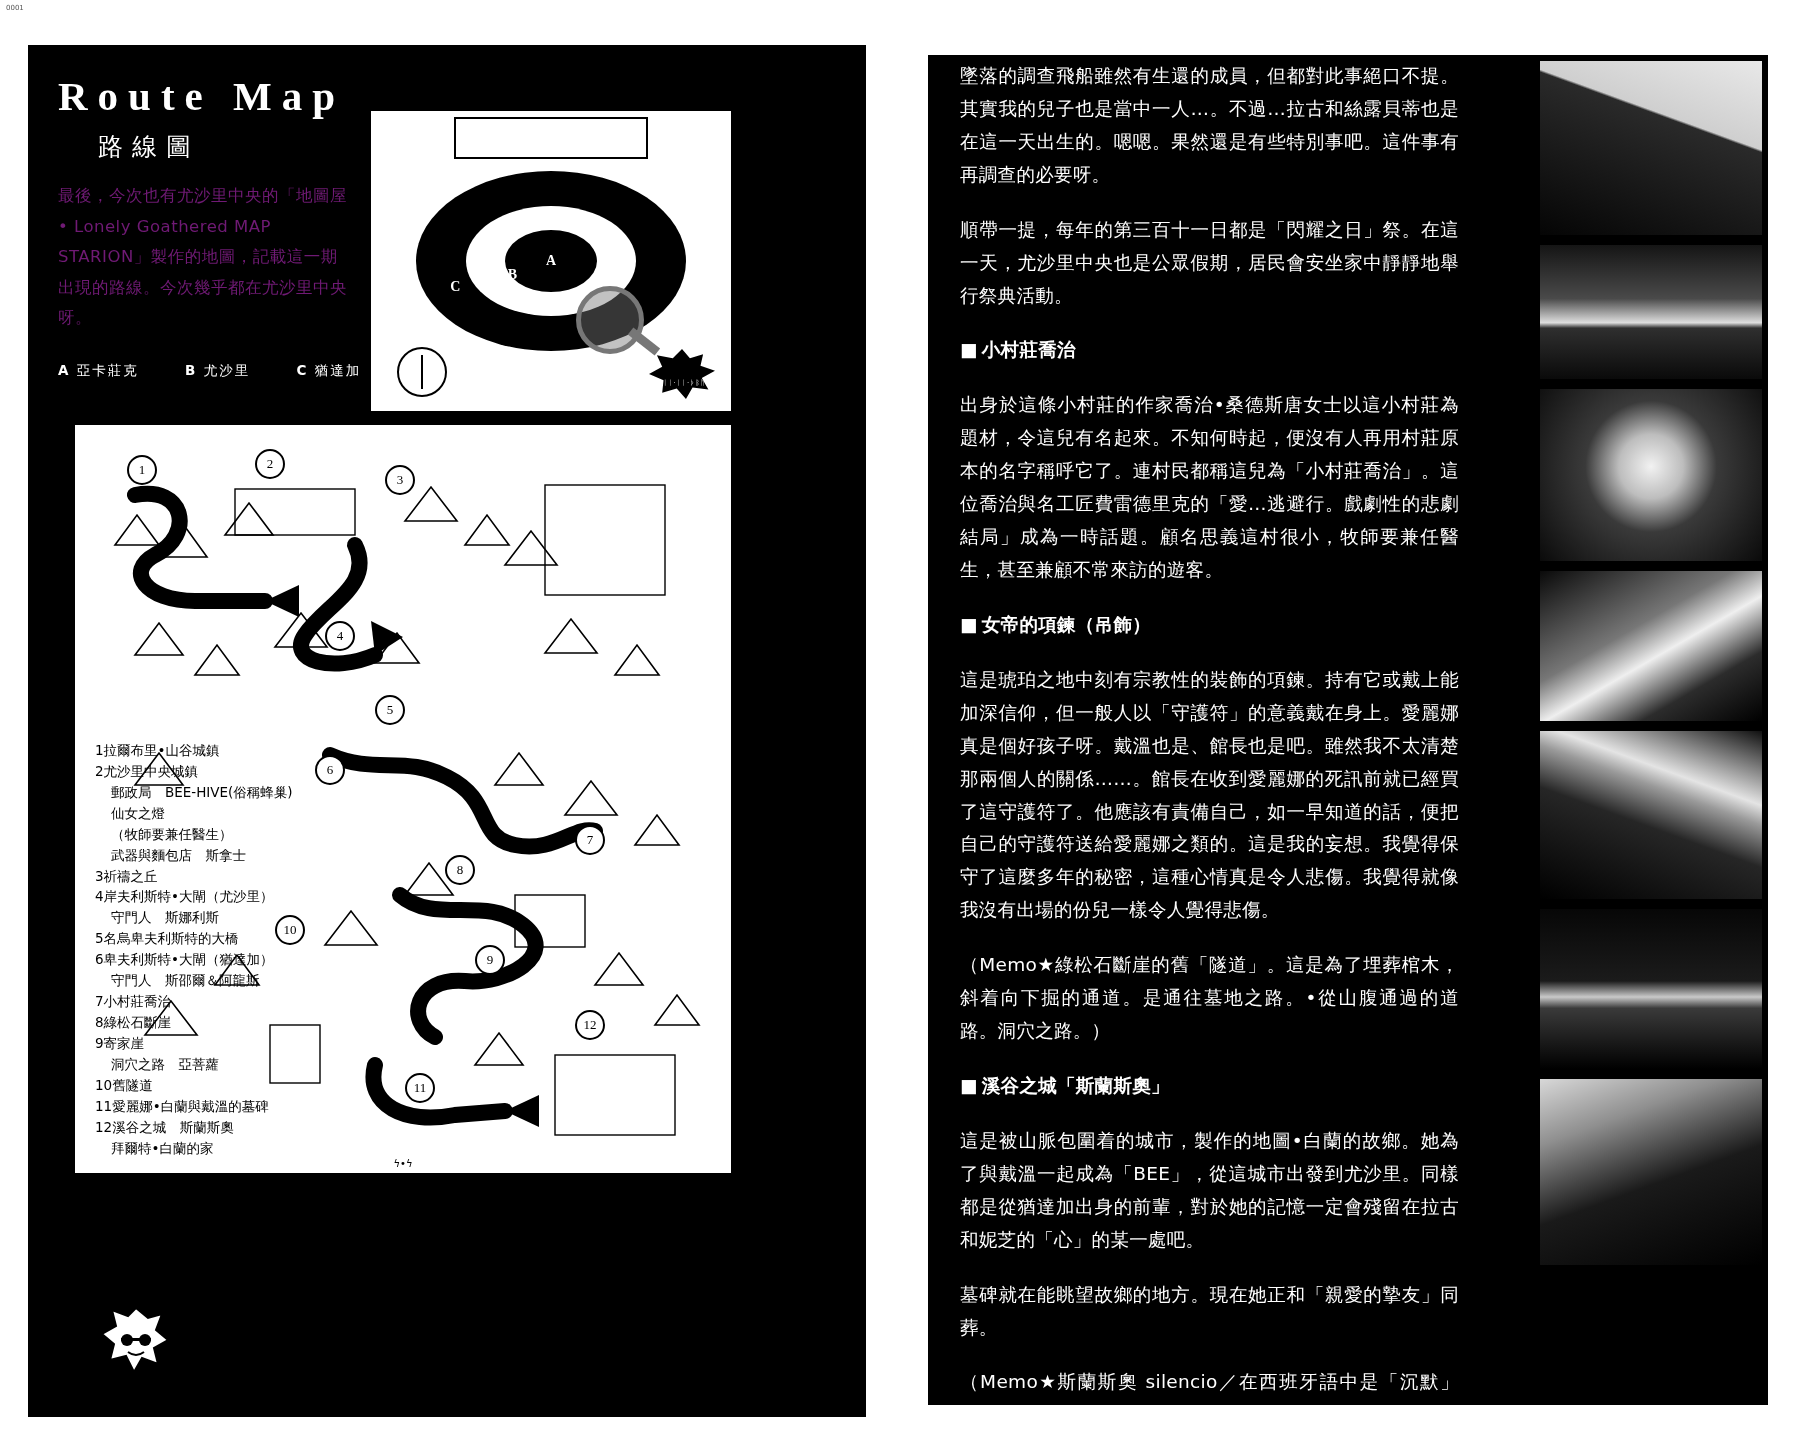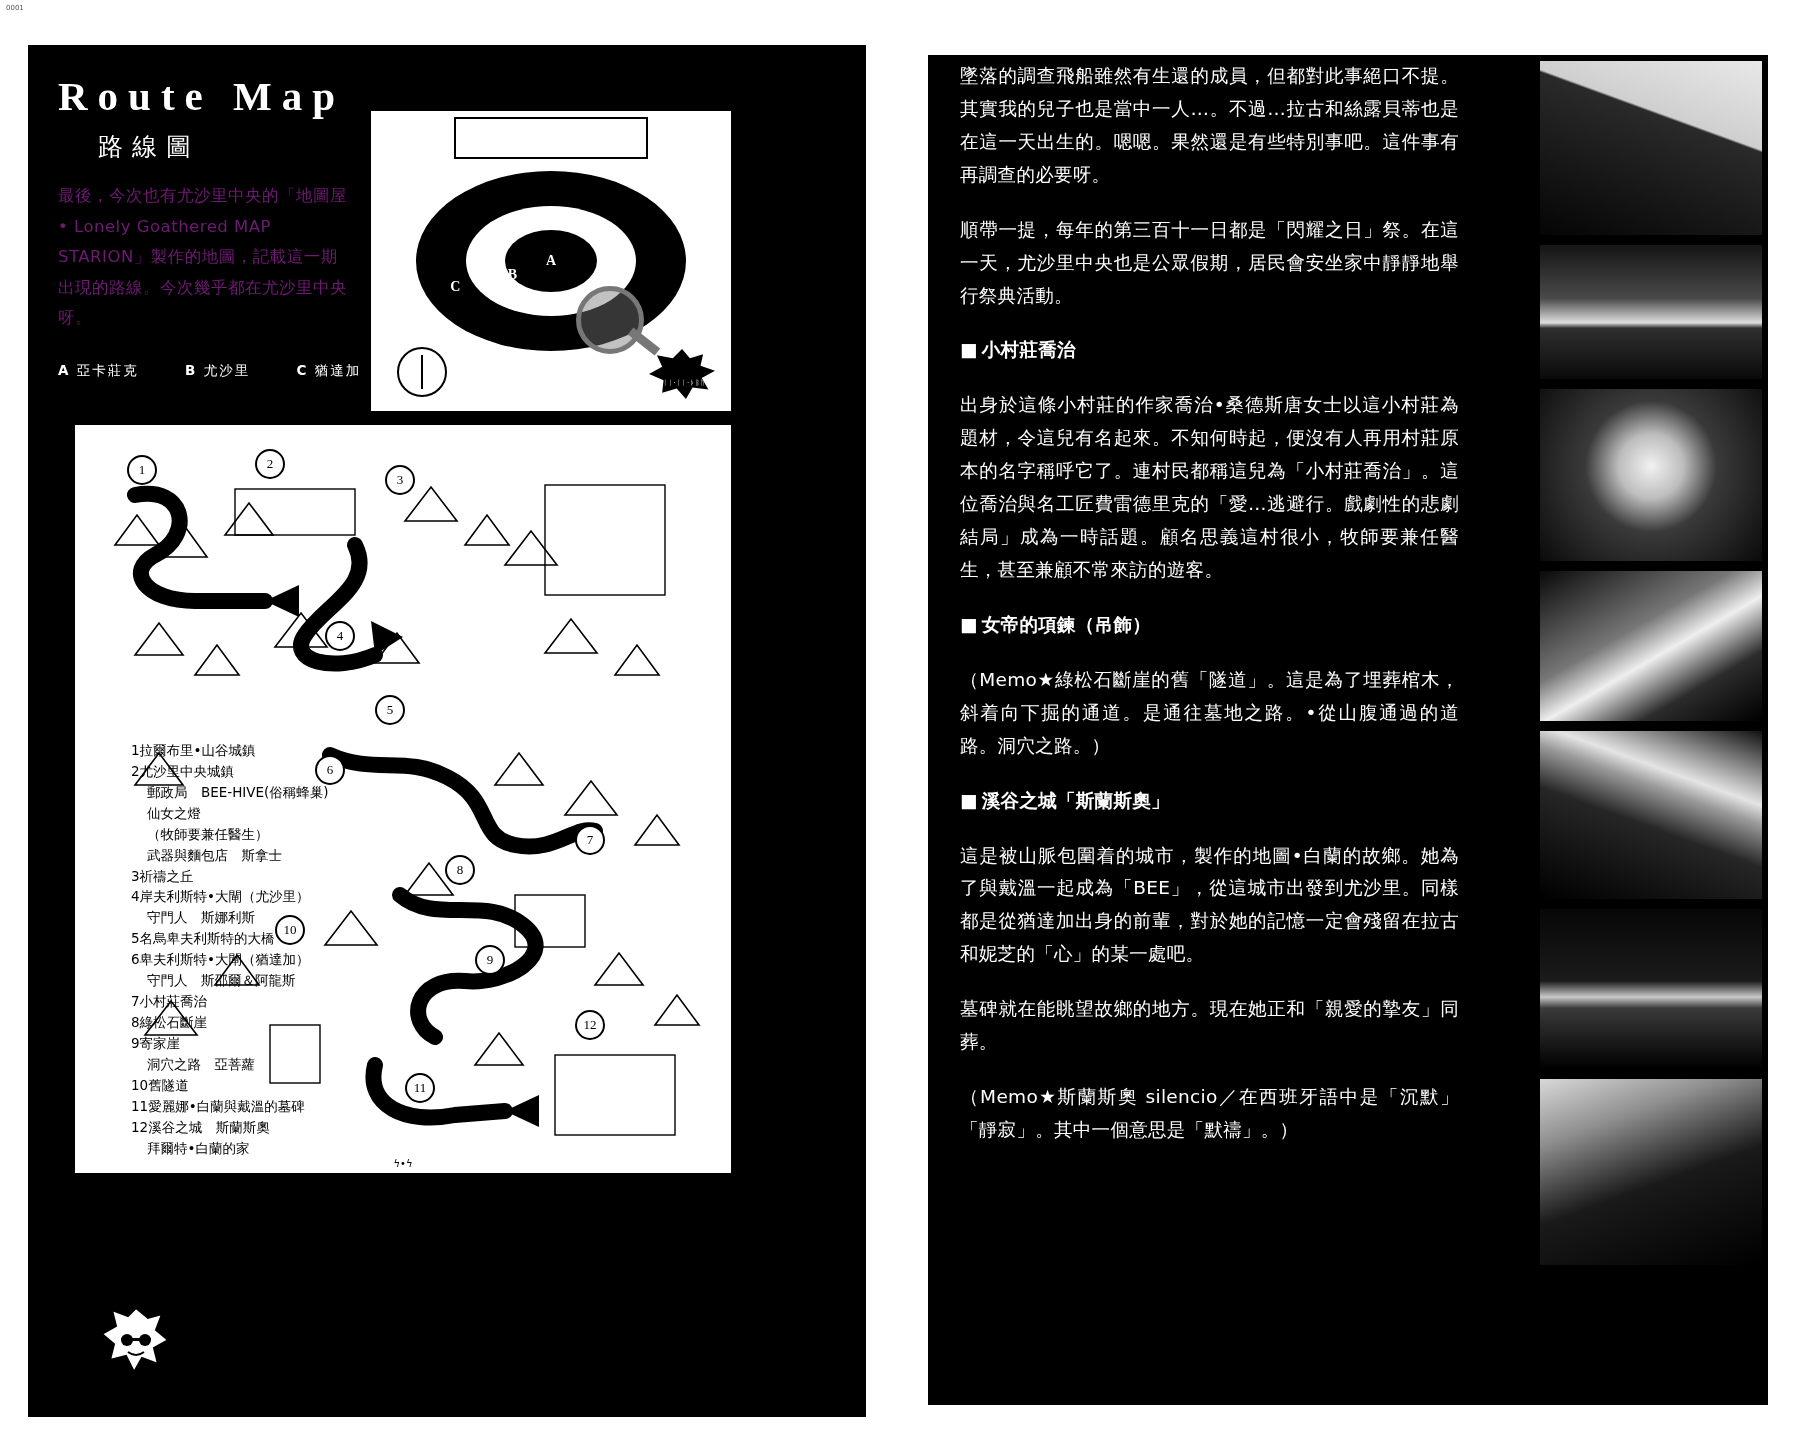--- a/index.html
+++ b/index.html
@@ -33,21 +33,21 @@
   .glass:after{content:"";position:absolute;left:46px;top:46px;width:34px;height:9px;background:#777;transform:rotate(38deg);}
   .compass{position:absolute;left:26px;bottom:14px;width:46px;height:46px;border:2px solid #000;border-radius:50%;}
   .compass:after{content:"";position:absolute;left:50%;top:6px;width:2px;height:34px;background:#000;transform:translateX(-50%);}
   .sun{position:absolute;right:16px;bottom:10px;width:66px;height:52px;background:#000;clip-path:polygon(50% 0,62% 18%,82% 10%,78% 32%,100% 42%,80% 56%,90% 78%,66% 74%,56% 96%,42% 76%,20% 84%,22% 60%,0 48%,20% 34%,12% 12%,36% 18%);}
   .sun-txt{position:absolute;right:20px;bottom:24px;font-size:7px;color:#fff;letter-spacing:1px;}
 
   
   .bigmap{position:absolute;left:14px;top:350px;width:656px;height:748px;background:#fff;border:3px solid #000;overflow:hidden;}
   .numcircle{position:absolute;width:26px;height:26px;border-radius:50%;border:2px solid #000;background:#fff;color:#000;font-size:13px;display:flex;align-items:center;justify-content:center;font-family:"Liberation Serif",serif;}
   .route-list{position:absolute;left:20px;top:315px;width:300px;color:#000;font-size:13.5px;line-height:1.55;}
-  .route-list div{white-space:nowrap;margin-left:36px;}
+  .route-list div{white-space:nowrap;}
   .route-list .ind{padding-left:16px;}
   .pagefoot{position:absolute;left:50%;bottom:4px;transform:translateX(-50%);font-size:10px;color:#000;}
 
   .arrowpath{position:absolute;inset:0;}
   
   .foot-comment{position:absolute;left:120px;bottom:18px;width:660px;color:#000;font-size:12.5px;line-height:1.7;}
   .chibi{position:absolute;left:40px;bottom:14px;width:76px;height:76px;}
 
   
   .r-black{position:absolute;left:30px;top:55px;width:840px;height:1350px;background:#000;}
@@ -212,20 +212,21 @@
       <div class="r-black"></div>
 
       <div class="r-text">
         <p>墜落的調查飛船雖然有生還的成員，但都對此事絕口不提。其實我的兒子也是當中一人…。不過…拉古和絲露貝蒂也是在這一天出生的。嗯嗯。果然還是有些特別事吧。這件事有再調查的必要呀。</p>
         <p>順帶一提，每年的第三百十一日都是「閃耀之日」祭。在這一天，尤沙里中央也是公眾假期，居民會安坐家中靜靜地舉行祭典活動。</p>
 
         <p class="hd">小村莊喬治</p>
         <p>出身於這條小村莊的作家喬治•桑德斯唐女士以這小村莊為題材，令這兒有名起來。不知何時起，便沒有人再用村莊原本的名字稱呼它了。連村民都稱這兒為「小村莊喬治」。這位喬治與名工匠費雷德里克的「愛…逃避行。戲劇性的悲劇結局」成為一時話題。顧名思義這村很小，牧師要兼任醫生，甚至兼顧不常來訪的遊客。</p>
 
         <p class="hd">女帝的項鍊（吊飾）</p>
+        <p>這是琥珀之地中刻有宗教性的裝飾的項鍊。持有它或戴上能加深信仰，但一般人以「守護符」的意義戴在身上。愛麗娜真是個好孩子呀。戴溫也是、館長也是吧。雖然我不太清楚那兩個人的關係……。館長在收到愛麗娜的死訊前就已經買了這守護符了。他應該有責備自己，如一早知道的話，便把自己的守護符送給愛麗娜之類的。這是我的妄想。我覺得保守了這麼多年的秘密，這種心情真是令人悲傷。我覺得就像我沒有出場的份兒一樣令人覺得悲傷。</p>
         <p>（Memo★綠松石斷崖的舊「隧道」。這是為了埋葬棺木，斜着向下掘的通道。是通往墓地之路。•從山腹通過的道路。洞穴之路。）</p>
 
         <p class="hd">溪谷之城「斯蘭斯奧」</p>
         <p>這是被山脈包圍着的城市，製作的地圖•白蘭的故鄉。她為了與戴溫一起成為「BEE」，從這城市出發到尤沙里。同樣都是從猶達加出身的前輩，對於她的記憶一定會殘留在拉古和妮芝的「心」的某一處吧。</p>
         <p>墓碑就在能眺望故鄉的地方。現在她正和「親愛的摯友」同葬。</p>
         <p>（Memo★斯蘭斯奧 silencio／在西班牙語中是「沉默」「靜寂」。其中一個意思是「默禱」。）</p>
       </div>
 
       <div class="strip">
         <div class="cell c1"></div>

